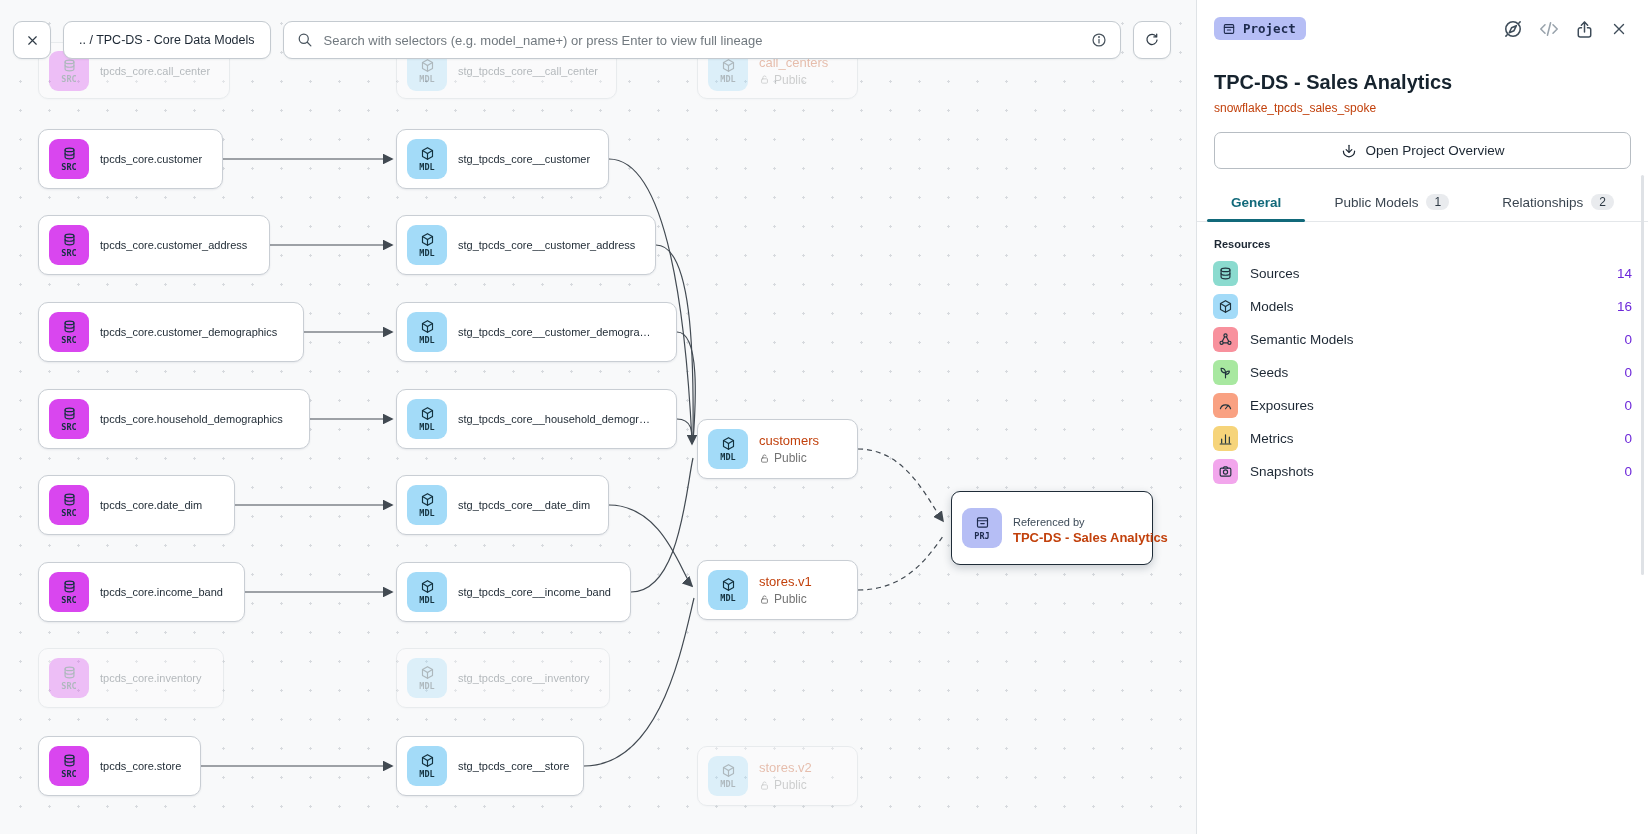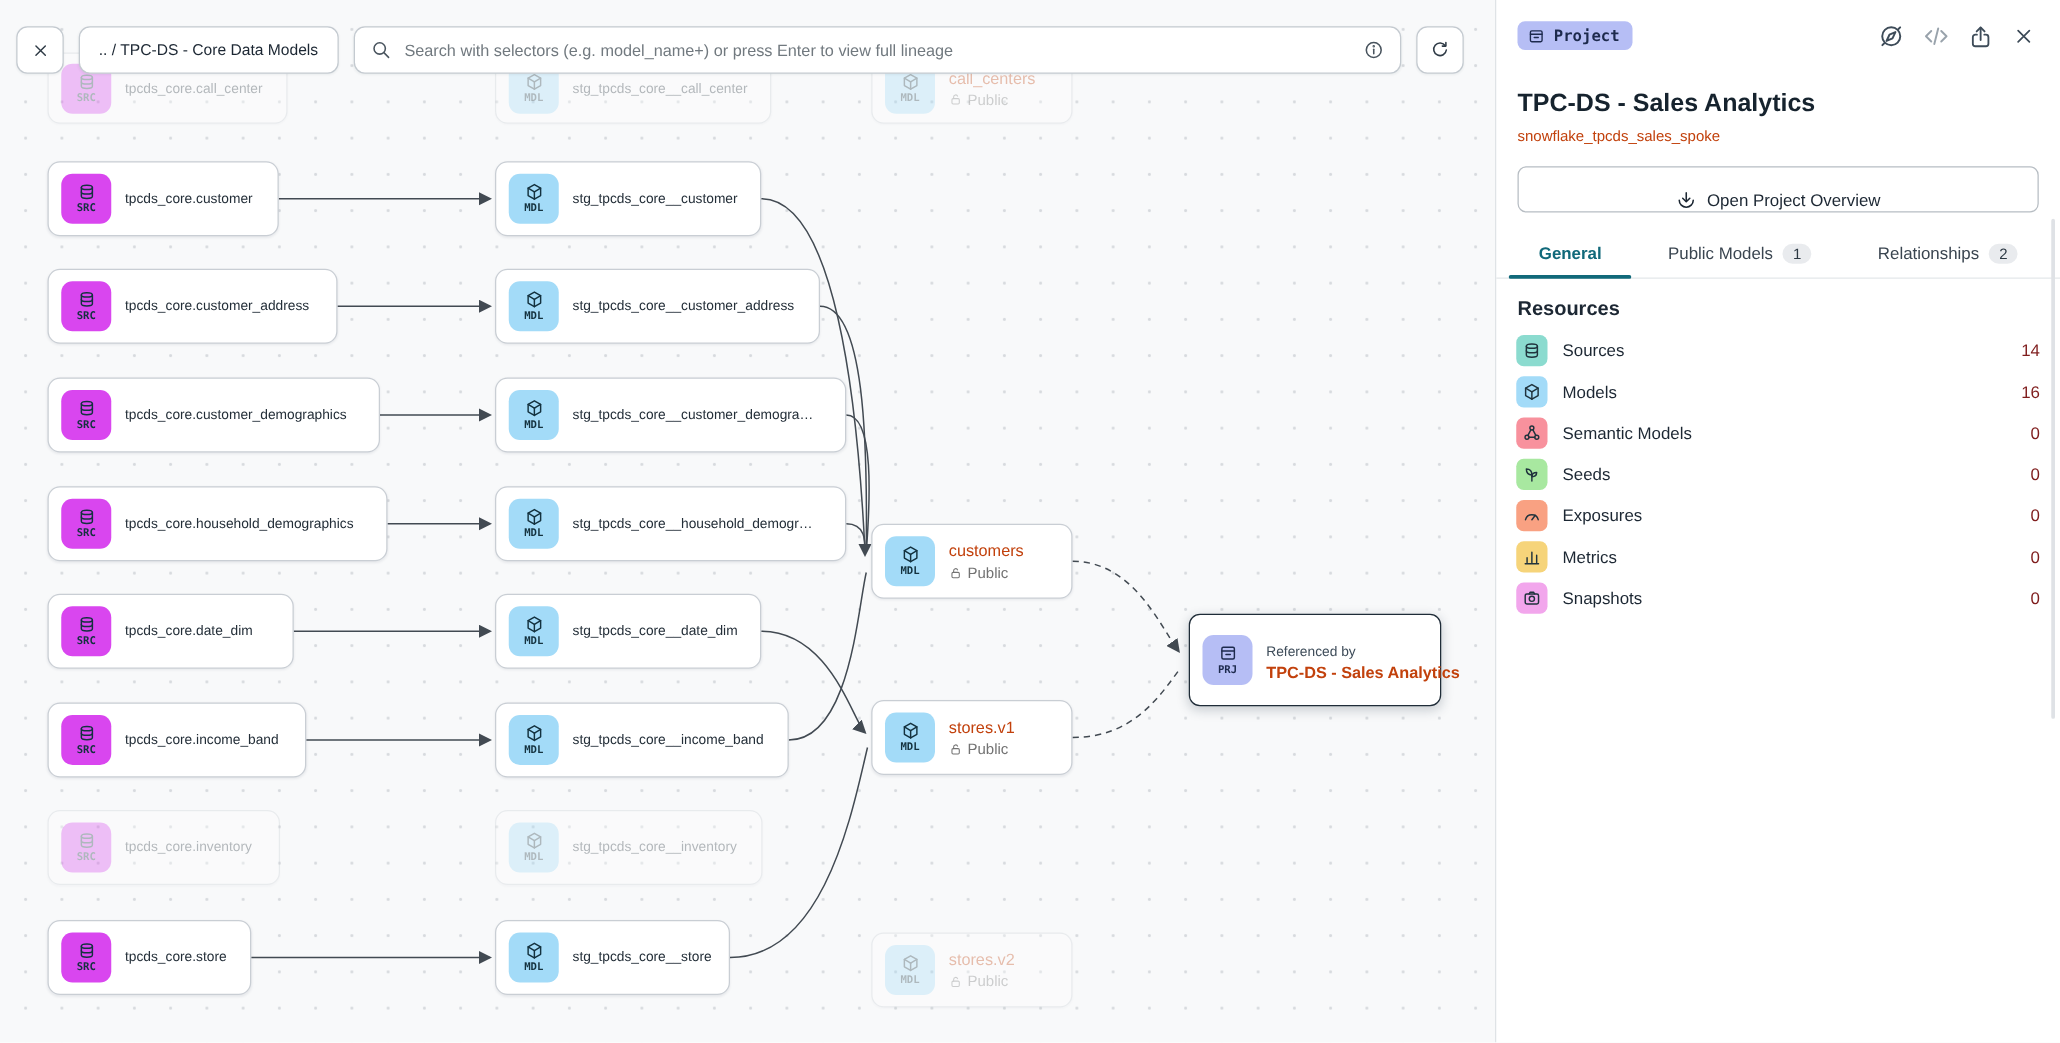--- a/index.html
+++ b/index.html
@@ -44,35 +44,35 @@
   
   #panel{position:relative;flex:1;background:#fff;border-left:1px solid #dfe3e6;box-sizing:border-box;}
   .picons{position:absolute;top:19px;right:20px;display:flex;gap:16px;align-items:center;color:#3e4c59;}
   .picons .ih{cursor:pointer;display:flex;}
   .picons .code-dim{color:#99a3ac;}
   .pbadge{display:inline-flex;align-items:center;gap:7px;margin:17px 0 0 17px;background:#b6bef5;border-radius:6px;
           padding:4px 10px 4px 8px;font-family:"DejaVu Sans Mono",monospace;font-size:12.5px;font-weight:bold;color:#1d2a4d;}
   .ptitle{margin:31px 17px 0;font-size:20px;font-weight:bold;color:#16232e;}
   .psub{margin:7px 17px 0;font-size:12px;color:#c2410c;}
   .pbtn{margin:17px 17px 0;width:calc(100% - 34px);height:37px;border:1px solid #b7bdc3;border-radius:7px;
-        background:#fff;display:flex;align-items:flex-end;justify-content:center;gap:9px;font-size:13.5px;
+        background:#fff;display:flex;align-items:center;justify-content:center;gap:9px;font-size:13.5px;
         color:#1c2733;cursor:pointer;font-family:"Liberation Sans",sans-serif;}
   .ptabs{margin-top:17px;display:flex;justify-content:space-between;padding:0 32px;border-bottom:1px solid #e4e7ea;}
   .ptab{position:relative;padding:8px 2px 11px;font-size:13.5px;color:#3a4550;display:flex;gap:8px;
         align-items:center;cursor:pointer;}
   .ptab.active{color:#11697a;font-weight:bold;}
   .ptab.active::after{content:"";position:absolute;left:-22px;right:-22px;bottom:-1px;height:3px;background:#11697a;
         border-radius:2px;}
   .tbadge{background:#e9ebee;border-radius:9px;padding:1px 8px;font-size:12px;color:#2c3843;font-weight:normal;}
-  .rhead{margin:16px 17px 7px;font-size:16px;font-weight:bold;color:#1c2733;}
+  .rhead{margin:16px 17px 7px;font-size:11px;font-weight:bold;color:#1c2733;}
   .rrow{display:flex;align-items:center;gap:12px;padding:4px 16px;cursor:pointer;}
   .ricon{flex:0 0 25px;width:25px;height:25px;border-radius:6px;display:flex;align-items:center;
          justify-content:center;color:#20333d;}
   .rname{flex:1;font-size:13.5px;color:#1c2733;}
-  .rcount{font-size:13.5px;color:#7f1d1d;}
+  .rcount{font-size:13.5px;color:#6d28d9;}
   .scrollline{position:absolute;right:4px;top:175px;height:400px;width:3px;background:#dfe2e6;border-radius:2px;}
   svg.icn{display:block;}
 </style>
 </head>
 <body>
 
 <div id="app">
 
   <div id="canvas">
     <svg id="edges" width="1196" height="834">

